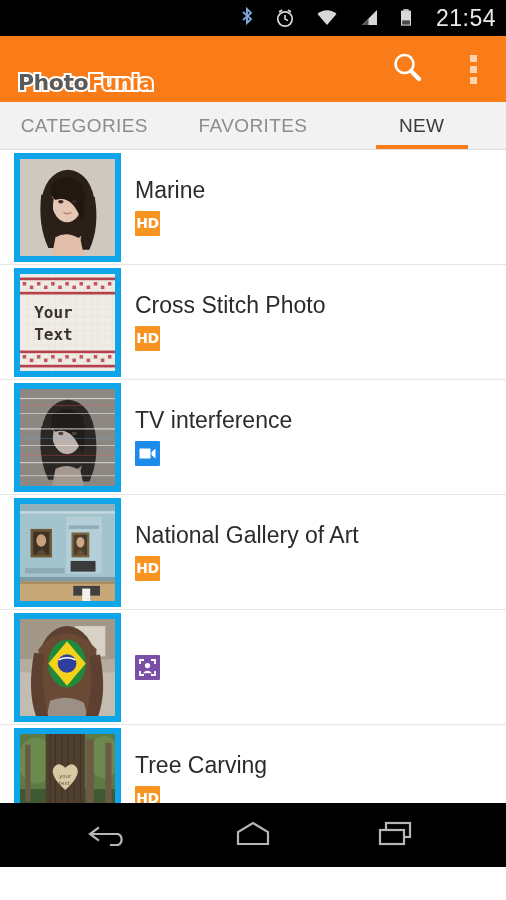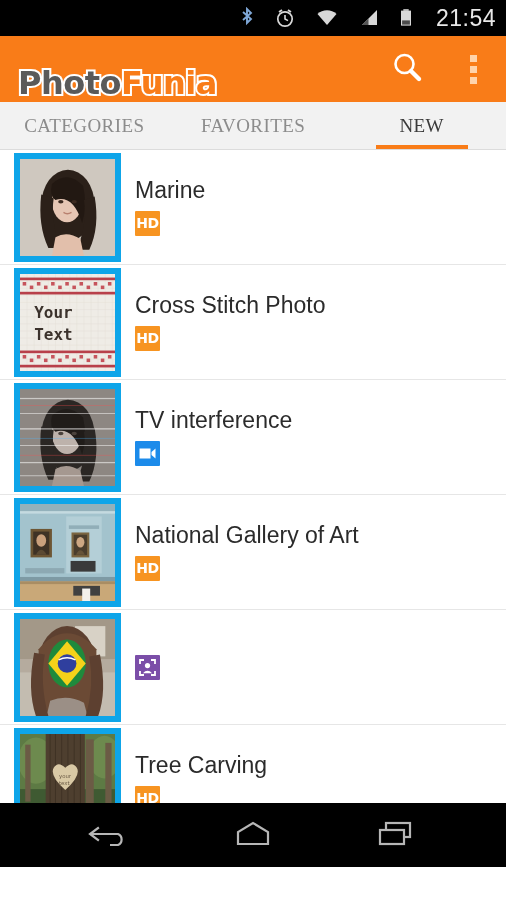--- a/index.html
+++ b/index.html
@@ -21,21 +21,21 @@
     color:#e8e8e8; font-size:23px; letter-spacing:.5px;
     font-family:"Liberation Sans", sans-serif; margin-left:3px;
   }
 
   
   .appbar {
     height:66px; background:#F97C18; display:flex; align-items:center;
     padding:0 0 0 12px; position:relative;
   }
   .logo {
-    font-size:32px; font-weight:bold; letter-spacing:-0.5px;
+    font-size:22px; font-weight:bold; letter-spacing:-0.5px;
     line-height:1; padding:3px 6px; white-space:nowrap;
     font-family:"DejaVu Sans", sans-serif;
     margin-top:28px;
   }
   .logo .photo {
     color:#5a5a5a;
     -webkit-text-stroke:4px #ffffff; paint-order:stroke fill;
   }
   .logo .funia {
     color:#F97C18;
@@ -46,21 +46,21 @@
   }
   .action-btn {
     width:66px; height:66px; display:flex; align-items:center; justify-content:center;
   }
   .overflow-dots { display:flex; flex-direction:column; gap:4px; }
   .overflow-dots i { display:block; width:7px; height:7px; background:#ffd3ab; }
 
   
   .tabbar {
     height:48px; background:#f2f2f2; display:flex; align-items:stretch;
-    border-bottom:1px solid #dcdcdc; position:relative;font-family:Liberation Serif, serif;
+    border-bottom:1px solid #dcdcdc; position:relative;
   }
   .tab {
     flex:1; display:flex; align-items:center; justify-content:center;
     font-size:19px; letter-spacing:.4px; color:#8c8c8c; position:relative;
     white-space:nowrap;
   }
   .tab.active { color:#3b3b3b; }
   .tab.active::after {
     content:""; position:absolute; left:50%; transform:translateX(-50%);
     bottom:0; width:92px; height:4px; background:#F97C18;

